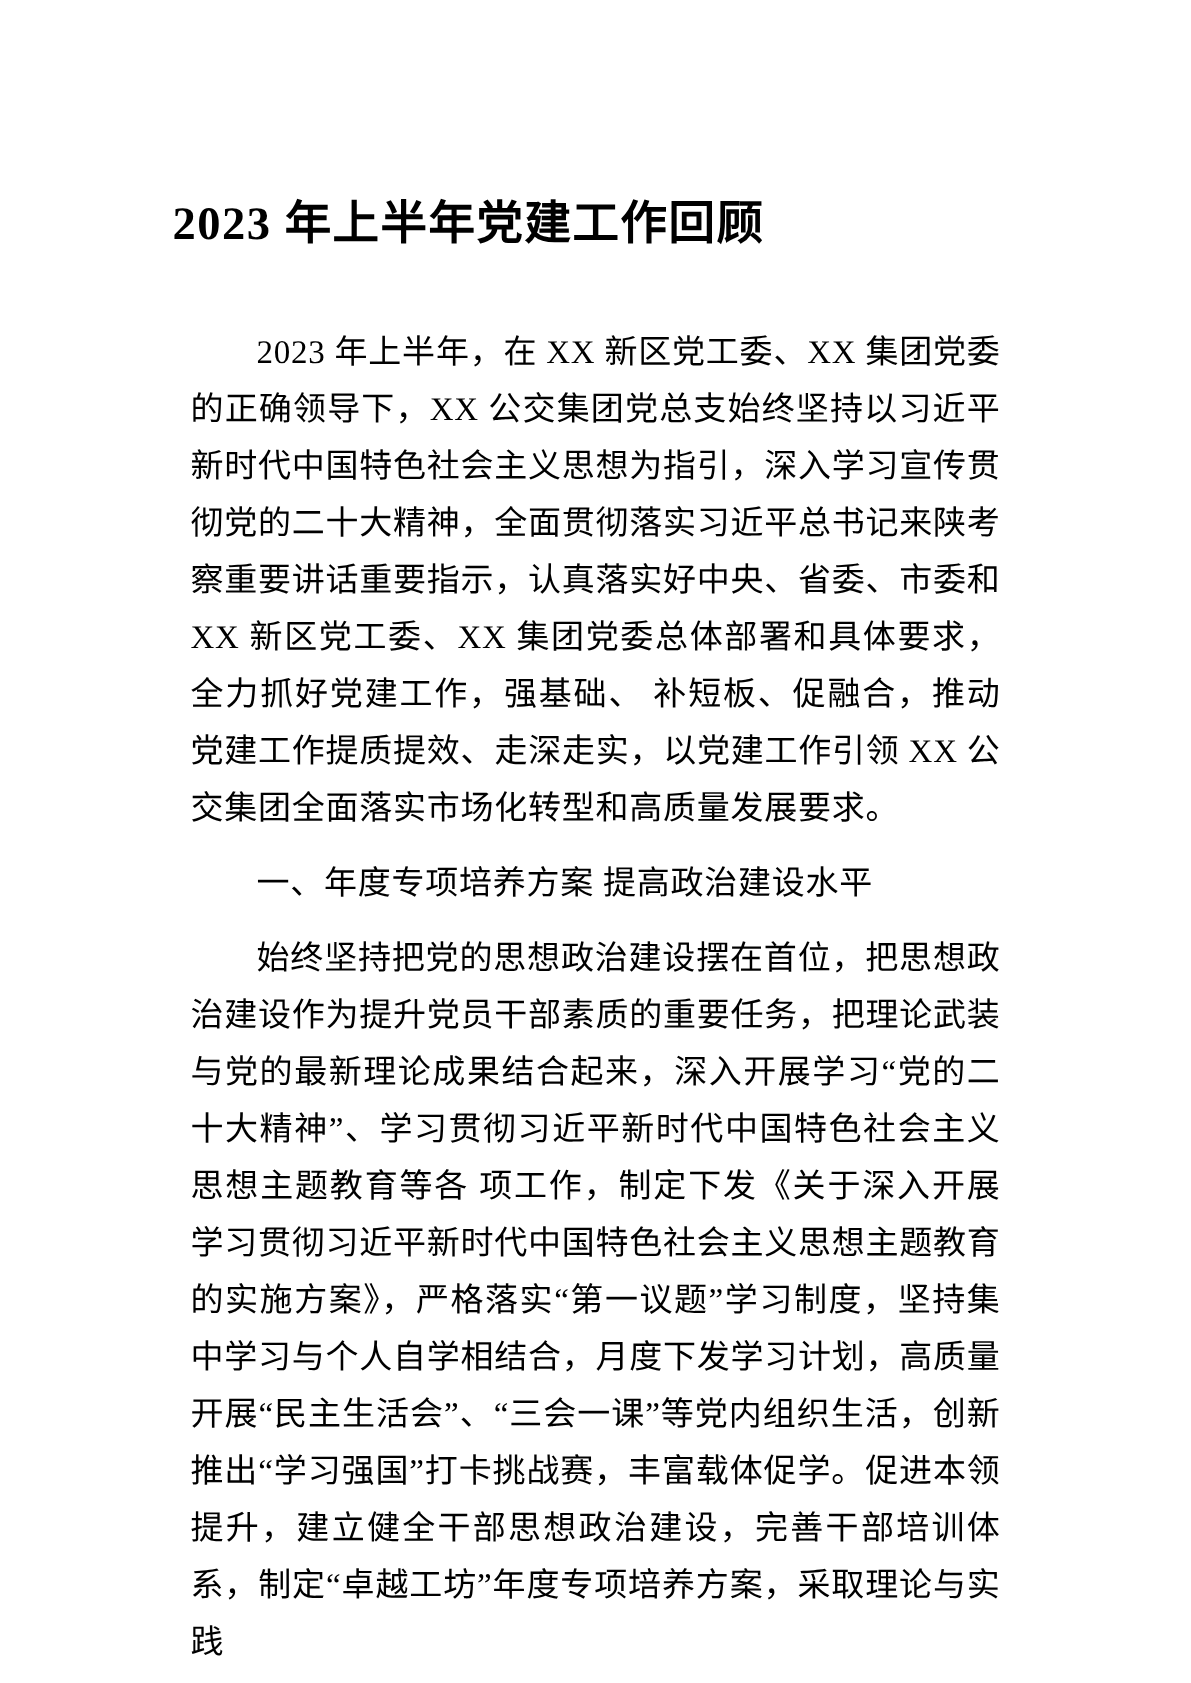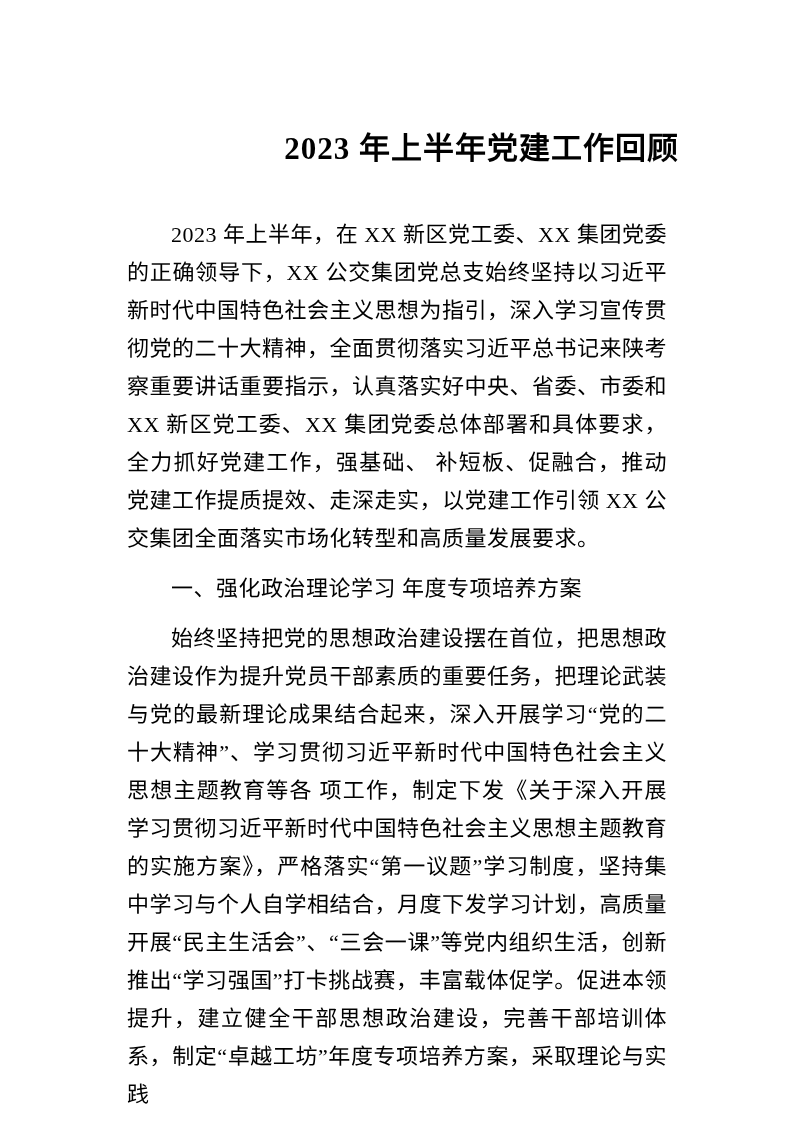--- a/index.html
+++ b/index.html
@@ -16,21 +16,21 @@
     padding: 128px 115px 0 115px;
     font-family: "Liberation Serif", "DejaVu Serif", serif;
     color: #000000;
     overflow: hidden;
   }
   .doc-title {
     margin: 0 0 46px 0;
     font-size: 31px;
     line-height: 42px;
     font-weight: bold;
-    text-align: right;
+    text-align: left;
     letter-spacing: 1px;
   }
   .body-para {
     margin: 12px;
     font-size: 22px;
     line-height: 38px;
     text-align: justify;
     text-justify: inter-ideograph;
     text-indent: 2em;
     letter-spacing: 0.5px;
@@ -41,16 +41,16 @@
   }
 </style>
 </head>
 <body>
 
 <div class="page">
   <h1 class="doc-title">2023 年上半年党建工作回顾</h1>
 
   <p class="body-para">2023 年上半年，在 XX 新区党工委、XX 集团党委的正确领导下，XX 公交集团党总支始终坚持以习近平新时代中国特色社会主义思想为指引，深入学习宣传贯彻党的二十大精神，全面贯彻落实习近平总书记来陕考察重要讲话重要指示，认真落实好中央、省委、市委和 XX 新区党工委、XX 集团党委总体部署和具体要求，全力抓好党建工作，强基础、 补短板、促融合，推动党建工作提质提效、走深走实，以党建工作引领 XX 公交集团全面落实市场化转型和高质量发展要求。</p>
 
-  <p class="body-para section-heading">一、强化政治理论学习 年度专项培养方案</p>
+  <p class="body-para section-heading">一、年度专项培养方案 提高政治建设水平</p>
 
   <p class="body-para">始终坚持把党的思想政治建设摆在首位，把思想政治建设作为提升党员干部素质的重要任务，把理论武装与党的最新理论成果结合起来，深入开展学习“党的二十大精神”、学习贯彻习近平新时代中国特色社会主义思想主题教育等各 项工作，制定下发《关于深入开展学习贯彻习近平新时代中国特色社会主义思想主题教育的实施方案》，严格落实“第一议题”学习制度，坚持集中学习与个人自学相结合，月度下发学习计划，高质量开展“民主生活会”、“三会一课”等党内组织生活，创新推出“学习强国”打卡挑战赛，丰富载体促学。促进本领提升，建立健全干部思想政治建设，完善干部培训体系，制定“卓越工坊”年度专项培养方案，采取理论与实践</p>
 </div>
 
 </body></html>

